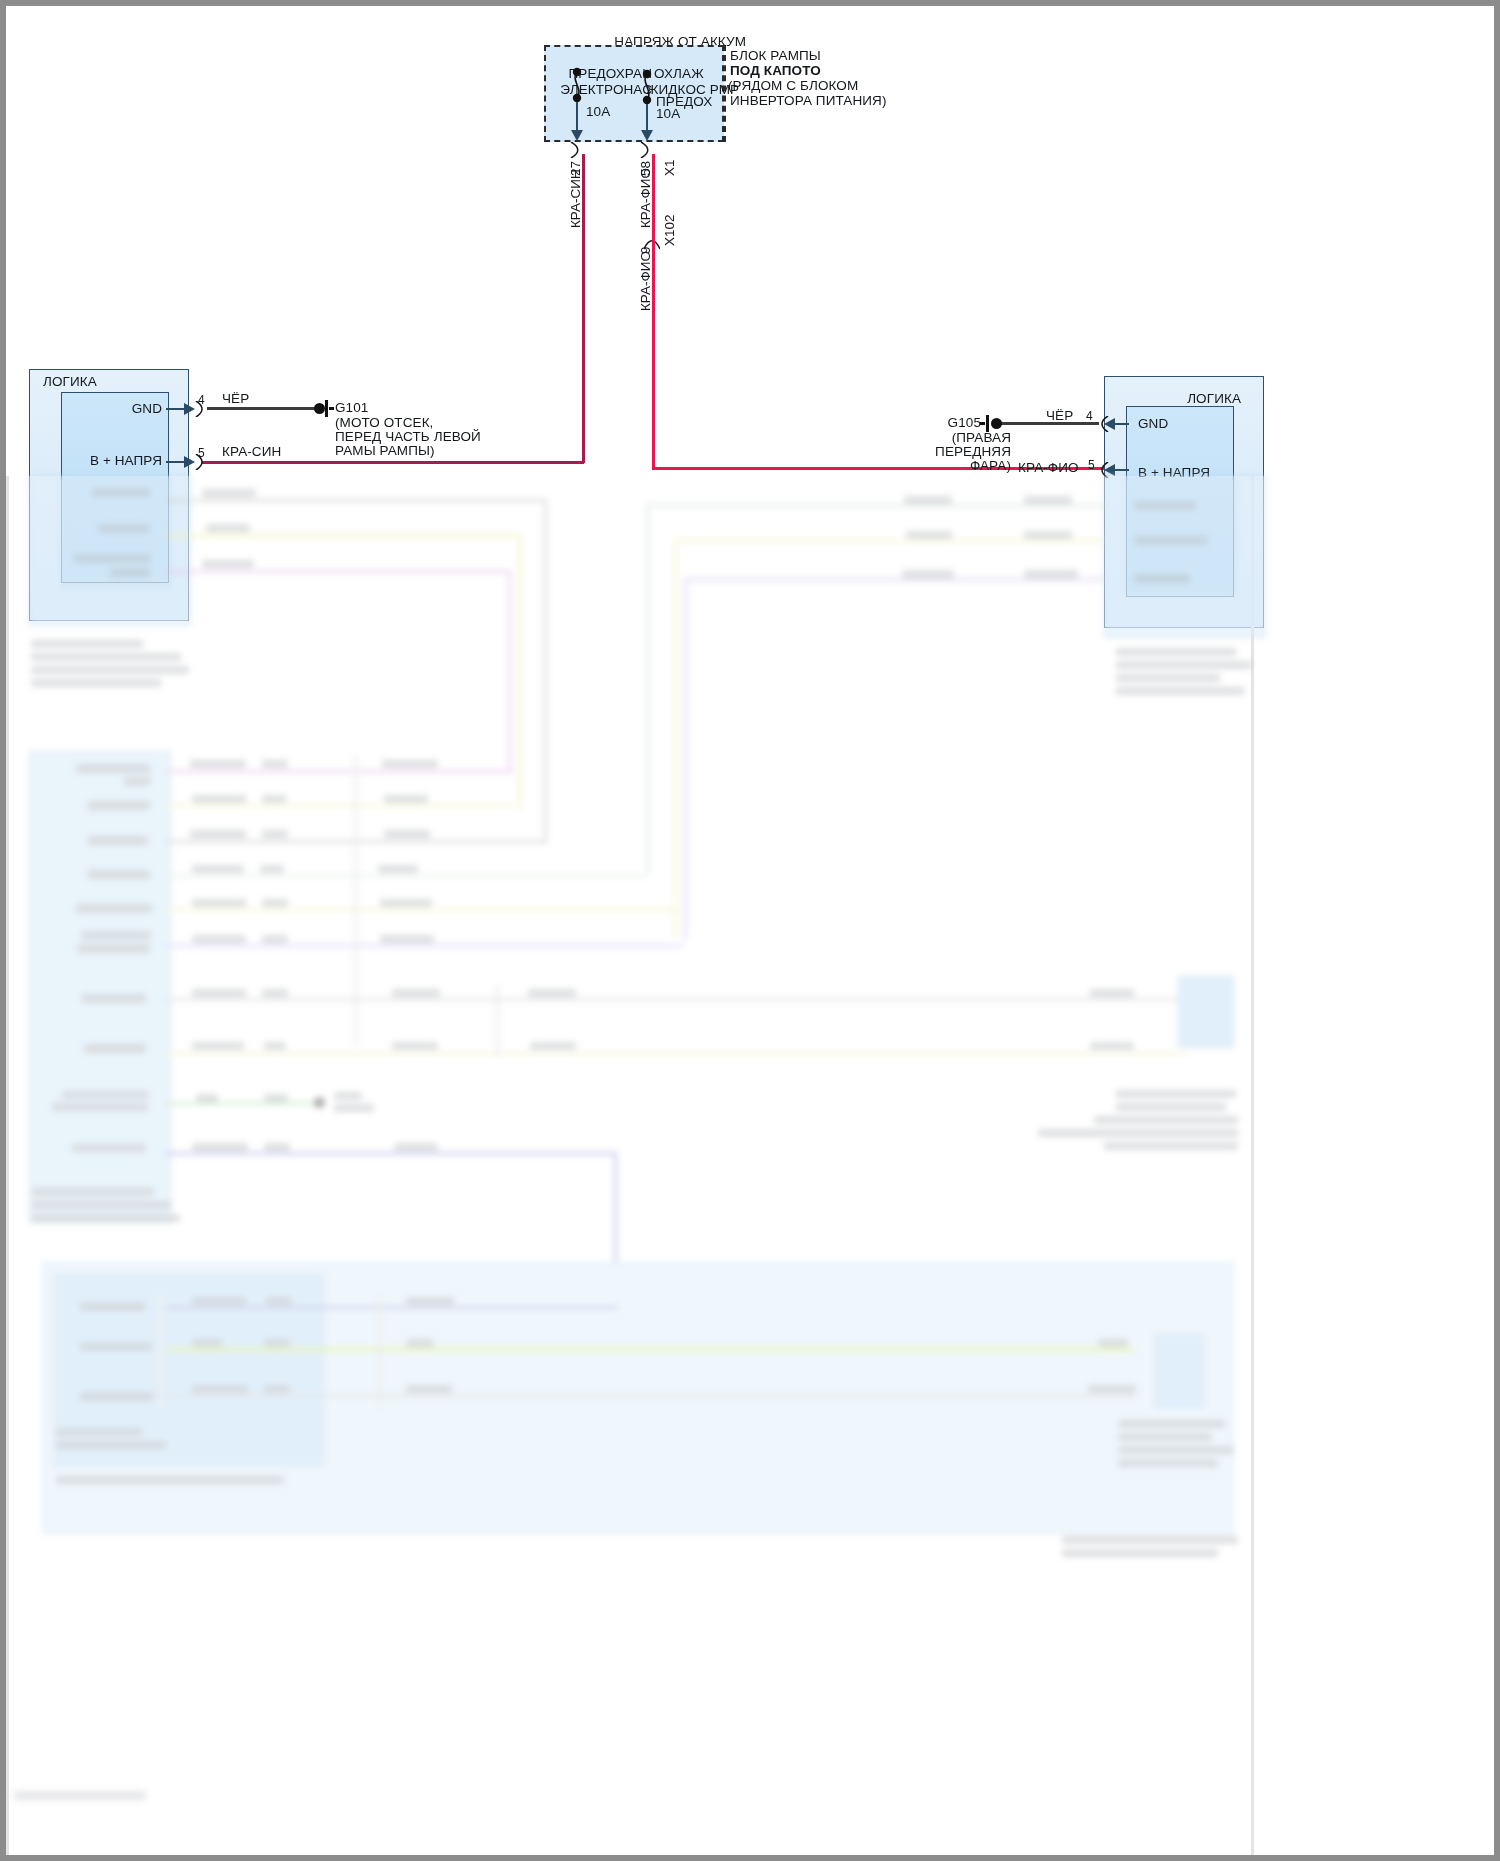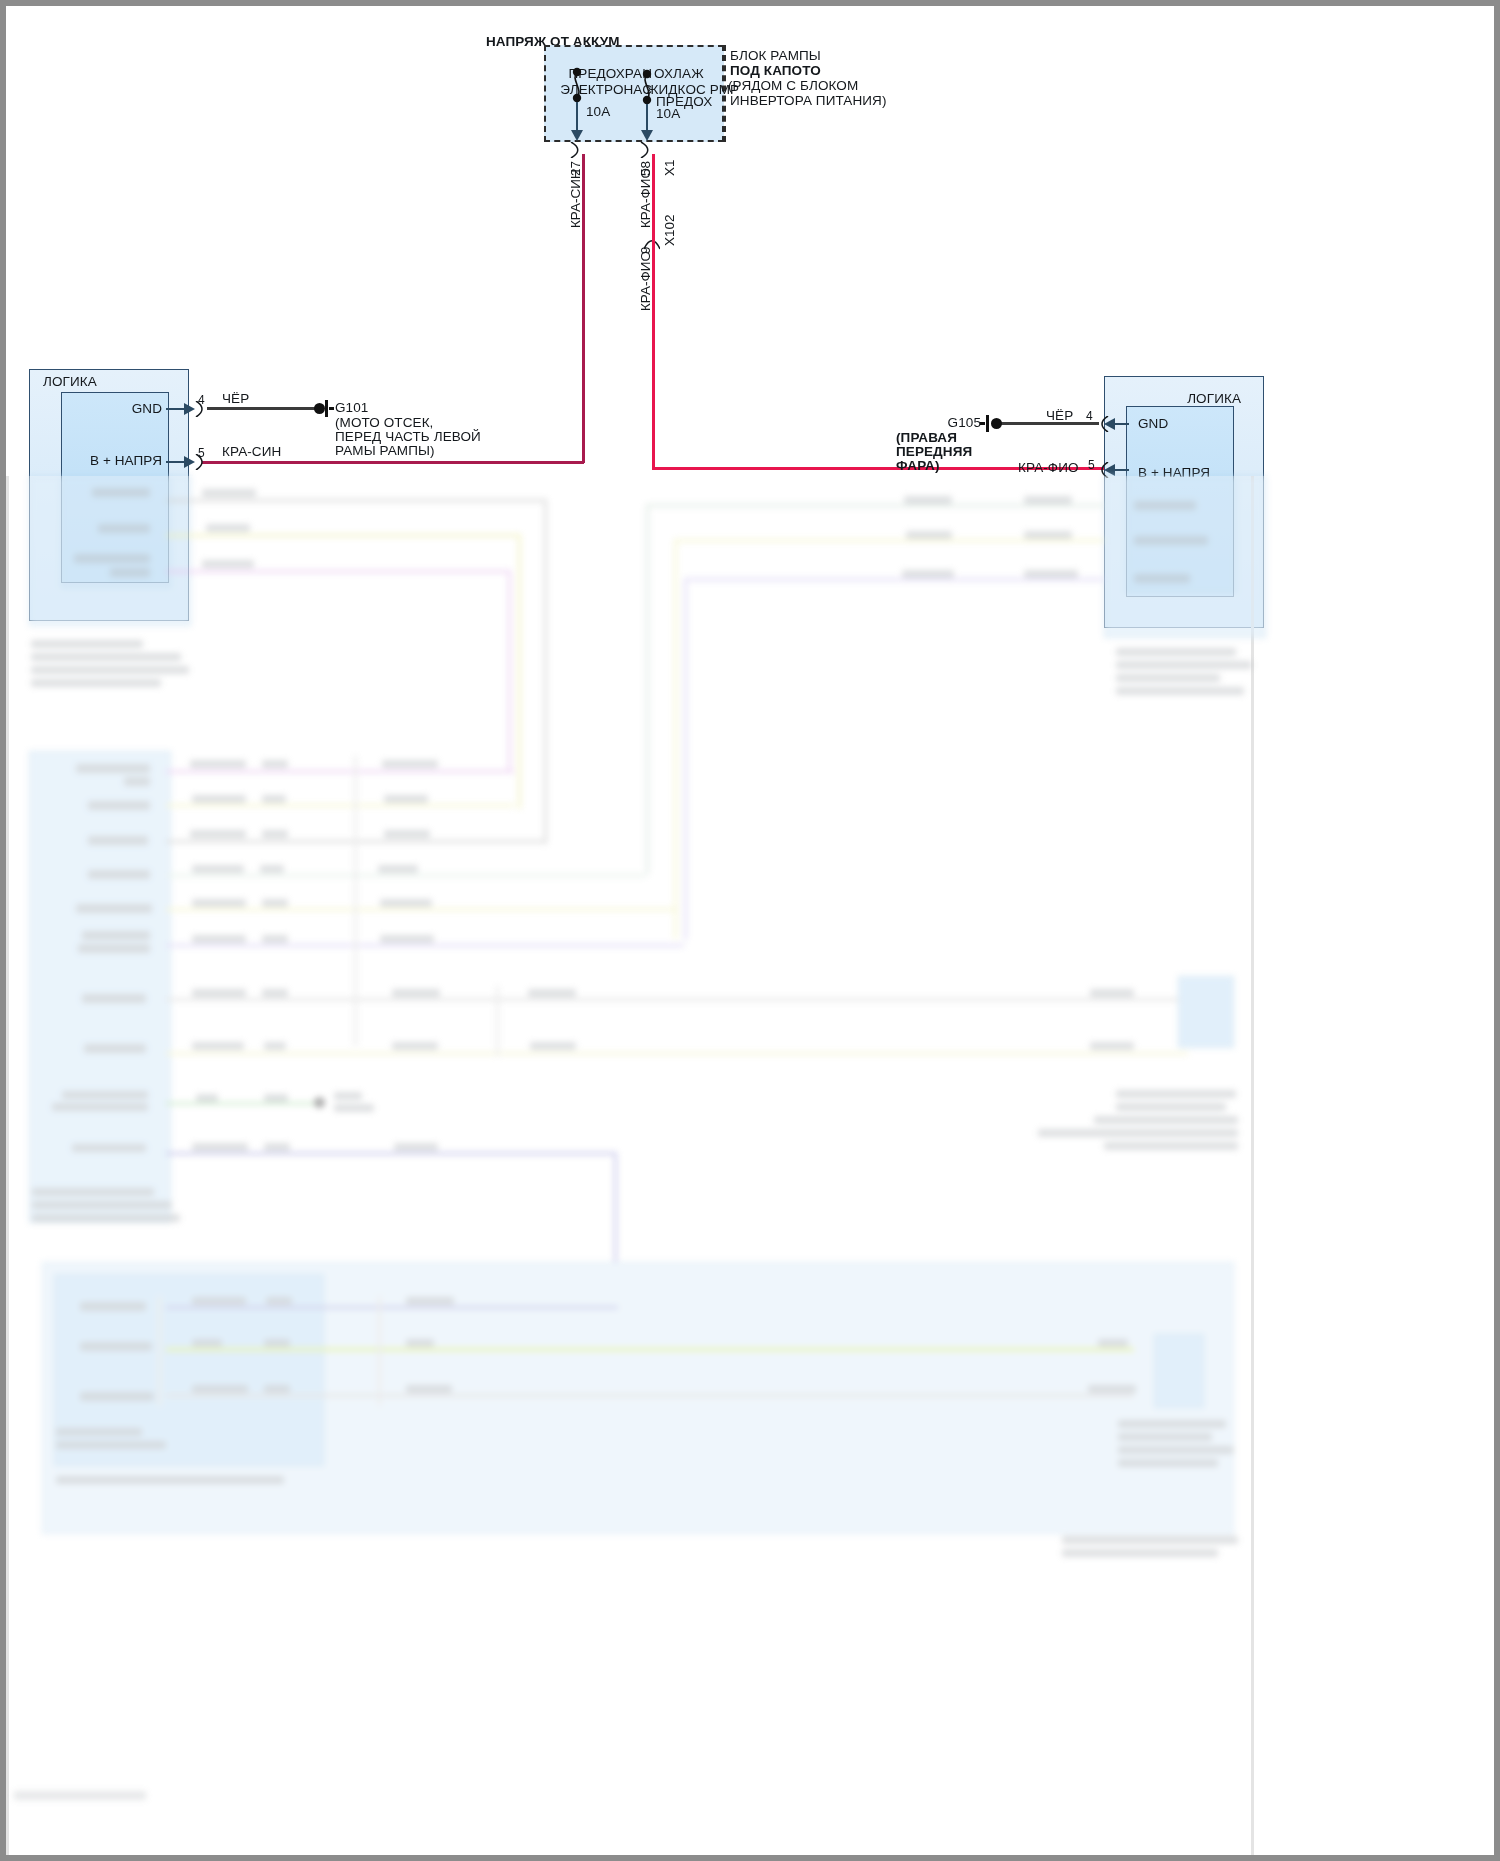--- a/index.html
+++ b/index.html
@@ -8,21 +8,21 @@
     position:relative;width:1500px;height:1861px;
     background:#ffffff;
     border:6px solid #8c8c8c;
     box-sizing:border-box;
     overflow:hidden;
   }
   #canvas{position:absolute;left:0;top:0;width:1488px;height:1849px;background:#fff;overflow:hidden;}
 
   
   .lbl{position:absolute;font-size:13.5px;color:#14181c;white-space:pre;line-height:1.22;letter-spacing:.1px;}
-  .lbl.c{text-align:left;font-weight:bold;}
+  .lbl.c{text-align:right;}
   .lbl.r{text-align:right;}
   .vlbl{position:absolute;font-size:13.5px;color:#14181c;white-space:nowrap;
         transform-origin:0 0;transform:rotate(-90deg);}
   .wire{position:absolute;background:#3b3b3b;}
   .hw{height:3px;}
   .vw{width:3px;}
   .box{position:absolute;box-sizing:border-box;}
 
   
   .mod-outer{background:linear-gradient(180deg,#e5f1fb 0%,#cfe6f8 100%);border:1.4px solid #2f4f6f;}

